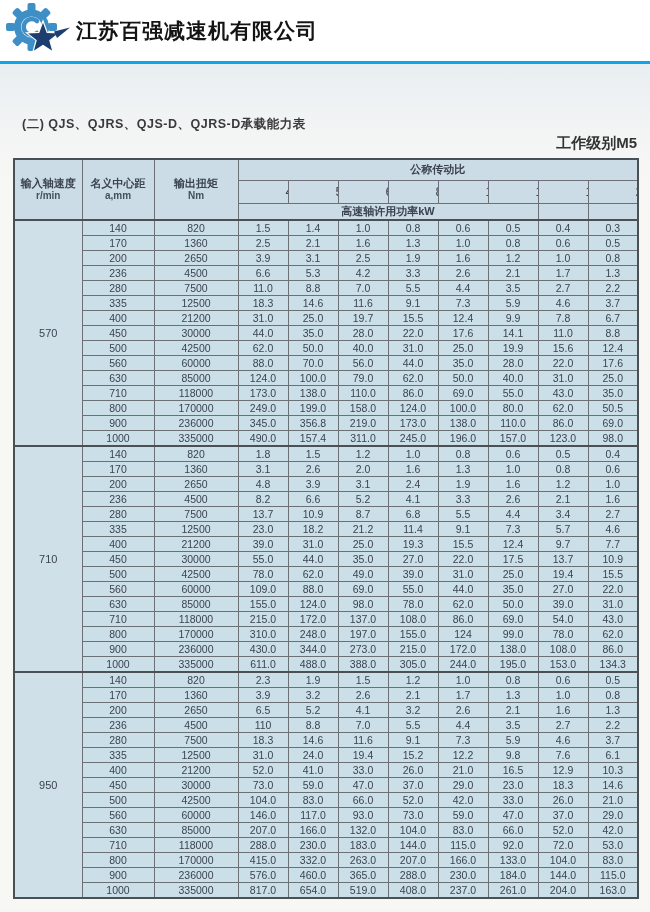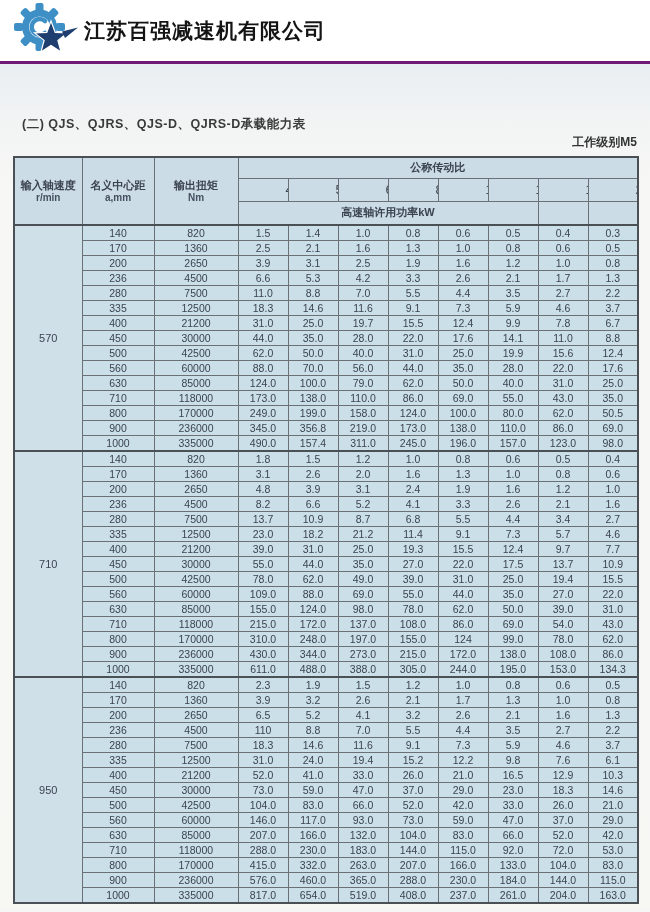--- a/index.html
+++ b/index.html
@@ -6,24 +6,24 @@
   html, body { width: 650px; height: 912px; }
   body {
     font-family: "Liberation Sans", sans-serif;
     background: #f6f6f4;
     overflow: hidden;
   }
   
   .topbar {
     height: 64px;
     background: #ffffff;
-    border-bottom: 3px solid #701a75;
+    border-bottom: 3px solid #0ea5e9;
     display: flex;
     align-items: center;
-    padding-left: 8px;
+    padding-left: 0;
   }
   .logo { width: 74px; height: 60px; flex: 0 0 auto; margin-right: 2px; }
   .company {
     font-size: 21px;
     font-weight: bold;
     color: #141414;
     letter-spacing: 1px;
     white-space: nowrap;
   }
   
@@ -35,21 +35,21 @@
   .doc-title {
     padding-top: 52px;
     font-size: 12.5px;
     font-weight: bold;
     color: #3a3a3a;
     padding-left: 9px;
     letter-spacing: 0.5px;
   }
   .work-grade {
     text-align: right;
-    font-size: 12px;
+    font-size: 15px;
     font-weight: bold;
     color: #333;
     margin-top: 1px;
     margin-bottom: 5px;
   }
   
   table {
     width: 624px;
     border-collapse: collapse;
     table-layout: fixed;
@@ -63,21 +63,21 @@
     overflow: hidden;
     white-space: nowrap;
   }
   thead th { background: #ccdce6; }
   thead { border-bottom: 2px solid #4b5057; }
   tbody { border-top: 2px solid #4b5057; }
   .hdr-main { font-size: 11px; font-weight: bold; color: #3b4351; line-height: 13px; }
   .hdr-sub  { font-size: 10px; font-weight: bold; color: #445060; line-height: 12px; }
   .ratio-span-cell { height: 21px; font-size: 11px; font-weight: bold; text-align: center; }
   .ratio-num-cell  { height: 23px; font-size: 13px; font-weight: normal; padding-left: 47px; }
-  .power-span-cell { height: 24px; font-size: 11px; font-weight: bold; }
+  .power-span-cell { height: 16px; font-size: 11px; font-weight: bold; }
   tbody td {
     height: 14.45px;
     font-size: 10.5px;
     background: #cbdfe9;
     line-height: 14px;
   }
   tbody td.speed-cell {
     background: #cfe0e9;
     font-size: 11px;
   }

